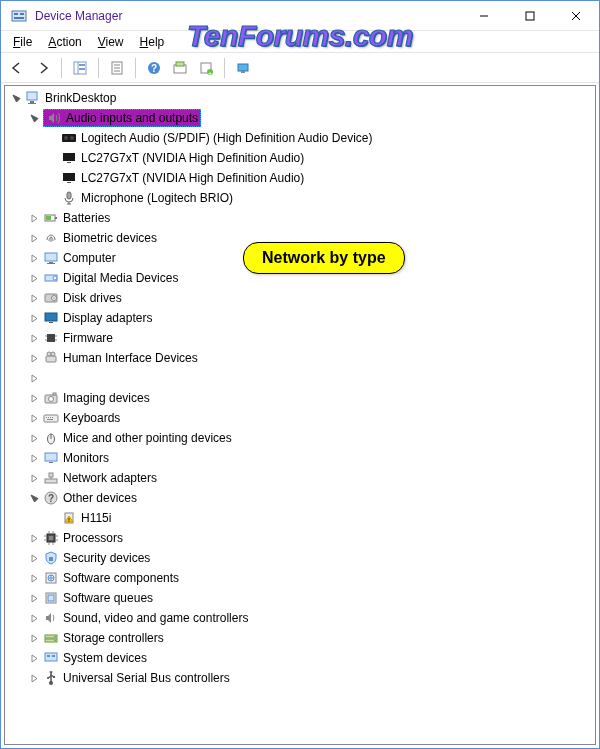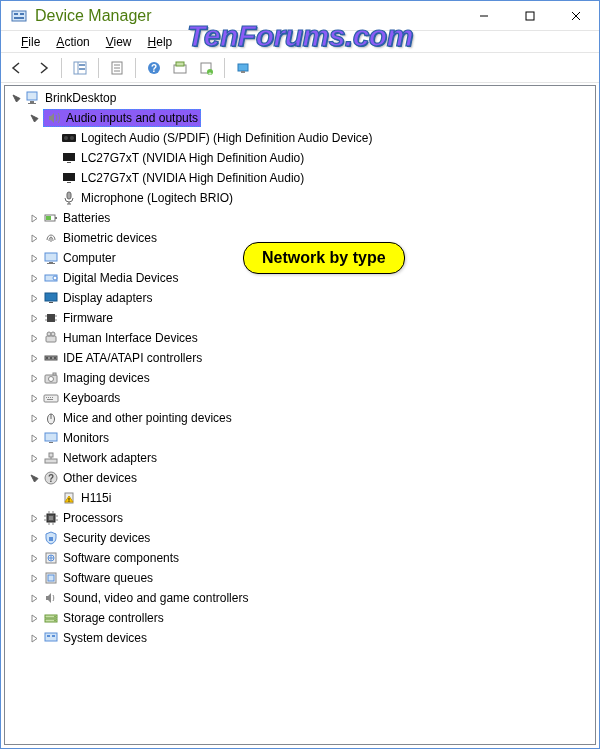--- a/index.html
+++ b/index.html
@@ -25,40 +25,40 @@
   .titlebar-icon {
     width: 16px;
     height: 16px;
     margin: 0 8px 0 10px;
     display: flex;
     align-items: center;
     justify-content: center;
   }
   .titlebar-title {
     flex: 1;
-    font-size: 16px;
-    color: #4d7c0f;
+    font-size: 12px;
+    color: #4c1d95;
   }
   .win-controls {
     display: flex;
     height: 30px;
   }
   .win-btn {
     width: 46px;
     height: 30px;
     display: flex;
     align-items: center;
     justify-content: center;
     color: #333;
   }
   .menubar {
     height: 22px;
     display: flex;
     align-items: center;
-    padding: 0 12px;
+    padding: 0 4px;
     background: #fff;
     border-bottom: 1px solid #e5e5e5;
     font-size: 12px;
   }
   .menu-item {
     padding: 2px 8px;
     cursor: default;
   }
   .menu-item .ul { text-decoration: underline; }
   .toolbar {
@@ -119,21 +119,21 @@
     margin-right: 4px;
     display: flex;
     align-items: center;
     justify-content: center;
     flex-shrink: 0;
   }
   .node-label { font-size: 12px; line-height: 20px; }
   .selected .node-icon-wrap {
     display: flex;
     align-items: center;
-    background: #8b5cf6;
+    background: #a21caf;
     border: 1px dotted #3399ff;
     padding: 0 2px;
     height: 18px;
   }
   .node-icon-wrap { display: flex; align-items: center; }
   .watermark {
     position: absolute;
     top: 18px;
     left: 50%;
     transform: translateX(-50%);
@@ -400,20 +400,37 @@
       </div>
       <div class="tree-row " style="padding-left:22px">
         <span class="expand">
           <svg viewBox="0 0 9 9">
             <path d="M2 1L7 4.5L2 8z" fill="none" stroke="#888"></path>
           </svg>
         </span>
         <span class="node-icon-wrap">
           <span class="node-icon">
             <svg class="ico" viewBox="0 0 16 16">
+              <rect x="2" y="4" width="12" height="8" rx="1" fill="#d0d0d0" stroke="#888"></rect>
+              <circle cx="11" cy="8" r="2.5" fill="#eee" stroke="#888"></circle>
+              <circle cx="11" cy="8" r="0.7" fill="#888"></circle>
+            </svg>
+          </span>
+          <span class="node-label">Disk drives</span>
+        </span>
+      </div>
+      <div class="tree-row " style="padding-left:22px">
+        <span class="expand">
+          <svg viewBox="0 0 9 9">
+            <path d="M2 1L7 4.5L2 8z" fill="none" stroke="#888"></path>
+          </svg>
+        </span>
+        <span class="node-icon-wrap">
+          <span class="node-icon">
+            <svg class="ico" viewBox="0 0 16 16">
               <rect x="2" y="3" width="12" height="8" fill="#2a7ab8" stroke="#15548a"></rect>
               <rect x="6" y="12" width="4" height="1" fill="#555"></rect>
             </svg>
           </span>
           <span class="node-label">Display adapters</span>
         </span>
       </div>
       <div class="tree-row " style="padding-left:22px">
         <span class="expand">
           <svg viewBox="0 0 9 9">
@@ -448,31 +465,20 @@
             </svg>
           </span>
           <span class="node-label">Human Interface Devices</span>
         </span>
       </div>
       <div class="tree-row " style="padding-left:22px">
         <span class="expand">
           <svg viewBox="0 0 9 9">
             <path d="M2 1L7 4.5L2 8z" fill="none" stroke="#888"></path>
           </svg>
-        </span>
-        <span class="node-icon-wrap">
-          <span class="node-icon">
-            <svg class="ico" viewBox="0 0 16 16">
-              <rect x="2" y="6" width="12" height="4" fill="#999" stroke="#555"></rect>
-              <rect x="3" y="7" width="2" height="2" fill="#555"></rect>
-              <rect x="7" y="7" width="2" height="2" fill="#555"></rect>
-              <rect x="11" y="7" width="2" height="2" fill="#555"></rect>
-            </svg>
-          </span>
-          <span class="node-label">IDE ATA/ATAPI controllers</span>
         </span>
       </div>
       <div class="tree-row " style="padding-left:22px">
         <span class="expand">
           <svg viewBox="0 0 9 9">
             <path d="M2 1L7 4.5L2 8z" fill="none" stroke="#888"></path>
           </svg>
         </span>
         <span class="node-icon-wrap">
           <span class="node-icon">
@@ -697,18 +703,38 @@
           <span class="node-icon">
             <svg class="ico" viewBox="0 0 16 16">
               <rect x="2" y="3" width="12" height="8" fill="#cfe3f7" stroke="#5a8fd8"></rect>
               <rect x="4" y="5" width="3" height="2" fill="#5a8fd8"></rect>
               <rect x="9" y="5" width="3" height="2" fill="#5a8fd8"></rect>
             </svg>
           </span>
           <span class="node-label">System devices</span>
         </span>
       </div>
+      <div class="tree-row " style="padding-left:22px">
+        <span class="expand">
+          <svg viewBox="0 0 9 9">
+            <path d="M2 1L7 4.5L2 8z" fill="none" stroke="#888"></path>
+          </svg>
+        </span>
+        <span class="node-icon-wrap">
+          <span class="node-icon">
+            <svg class="ico" viewBox="0 0 16 16">
+              <circle cx="8" cy="13" r="2" fill="#555"></circle>
+              <line x1="8" y1="2" x2="8" y2="13" stroke="#555" stroke-width="1.5"></line>
+              <path d="M8 6l-3 2M8 5l3 2" stroke="#555" stroke-width="1.5" fill="none"></path>
+              <circle cx="5" cy="8" r="1" fill="#555"></circle>
+              <rect x="10" y="6" width="2" height="2" fill="#555"></rect>
+              <path d="M6 2l2-1 2 1-2 1z" fill="#555"></path>
+            </svg>
+          </span>
+          <span class="node-label">Universal Serial Bus controllers</span>
+        </span>
+      </div>
     </div>
 </div>
 
 <div class="watermark">TenForums.com</div>
 
 <div class="callout">Network by type</div>
 
 </body></html>

